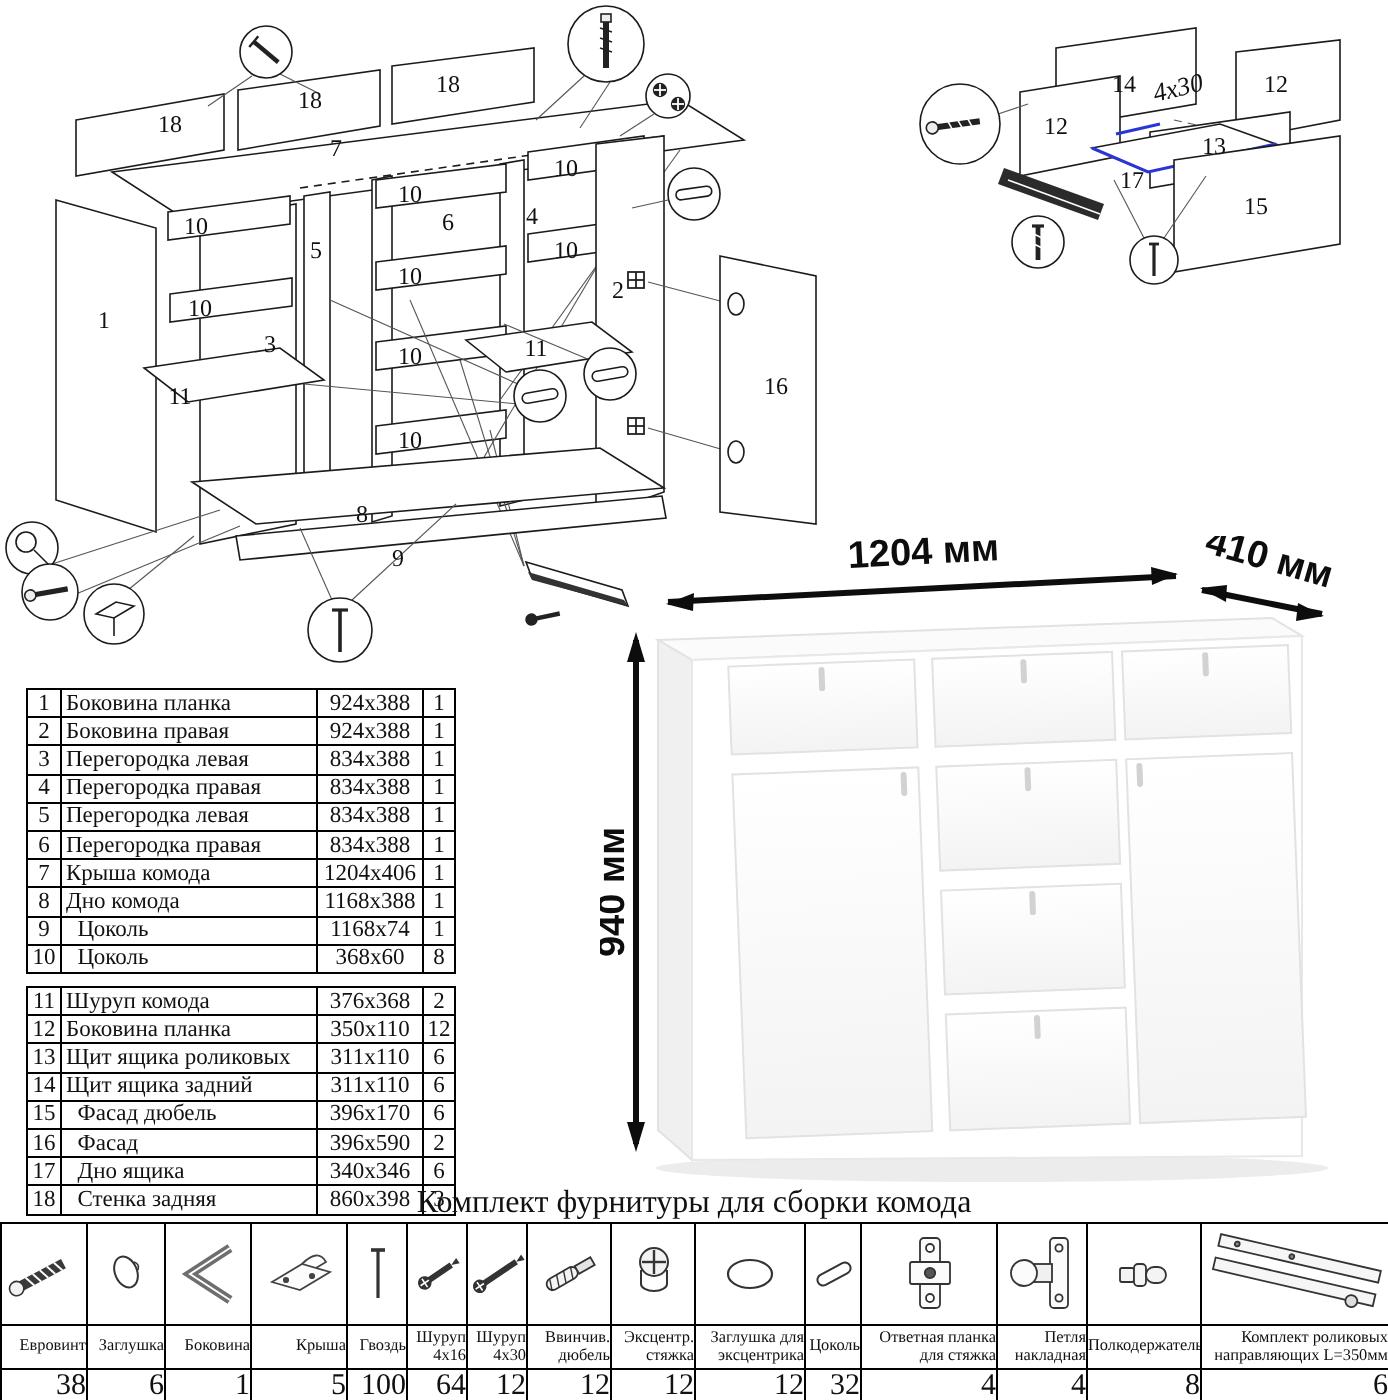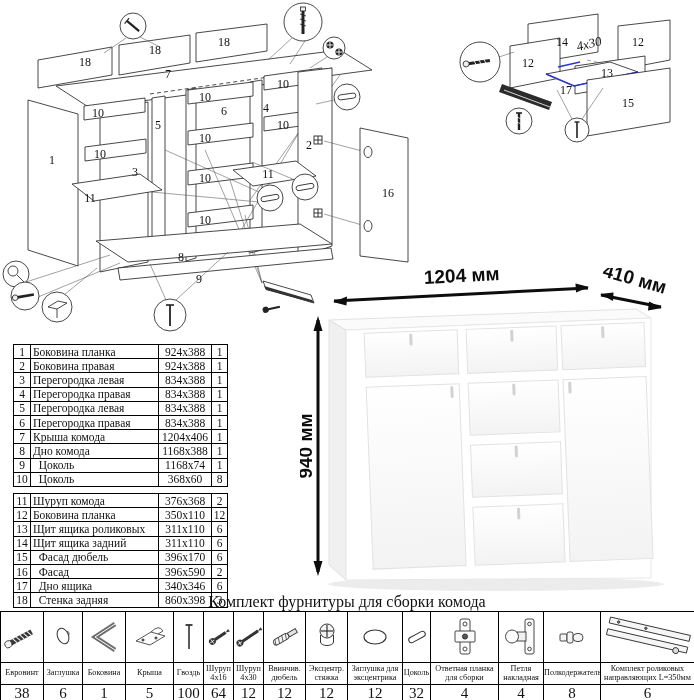--- a/index.html
+++ b/index.html
@@ -16,21 +16,21 @@
   .it{font:italic 13px "Liberation Serif",serif;fill:#111;}
   .dim{font:bold 19px "Liberation Sans",sans-serif;fill:#0d0d0d;text-anchor:middle;}
   
   .rln{stroke:#e2e2e2;stroke-width:1;}
   
   table.parts{border-collapse:collapse;table-layout:fixed;font-size:11.5px;line-height:12px;}
   table.parts td{border:1px solid #000;height:13.2px;padding:0 2px;overflow:hidden;white-space:pre;}
   table.parts td.c{text-align:center;padding:0;}
   
   table.hw{border-collapse:collapse;table-layout:fixed;width:694px;}
-  table.hw td{border:1px solid #000;padding:0;text-align:center;overflow:hidden;}
+  table.hw td{border:1px solid #000;padding:0;text-align:right;overflow:hidden;}
   .hw .icell{height:50px;vertical-align:middle;}
   .hw .ncell{height:21px;font-size:8.2px;line-height:1.08;white-space:pre-line;vertical-align:middle;}
   .hw .qcell{height:16px;font-size:15px;vertical-align:middle;}
   .hwtitle{font-size:16px;width:694px;text-align:center;}
   .hwicon{display:block;margin:0 auto;}
 </style>
 </head>
 <body>
 
 <div class="page">
@@ -630,21 +630,21 @@
       <td class="ncell">Шуруп
 4х30</td>
       <td class="ncell">Ввинчив.
 дюбель</td>
       <td class="ncell">Эксцентр.
 стяжка</td>
       <td class="ncell">Заглушка для
 эксцентрика</td>
       <td class="ncell">Цоколь</td>
       <td class="ncell">Ответная планка
-для сборки</td>
+для стяжка</td>
       <td class="ncell">Петля
 накладная</td>
       <td class="ncell">Полкодержатель</td>
       <td class="ncell">Комплект роликовых
 направляющих L=350мм</td>
     </tr>
     <tr>
       <td class="qcell">38</td>
       <td class="qcell">6</td>
       <td class="qcell">1</td>

